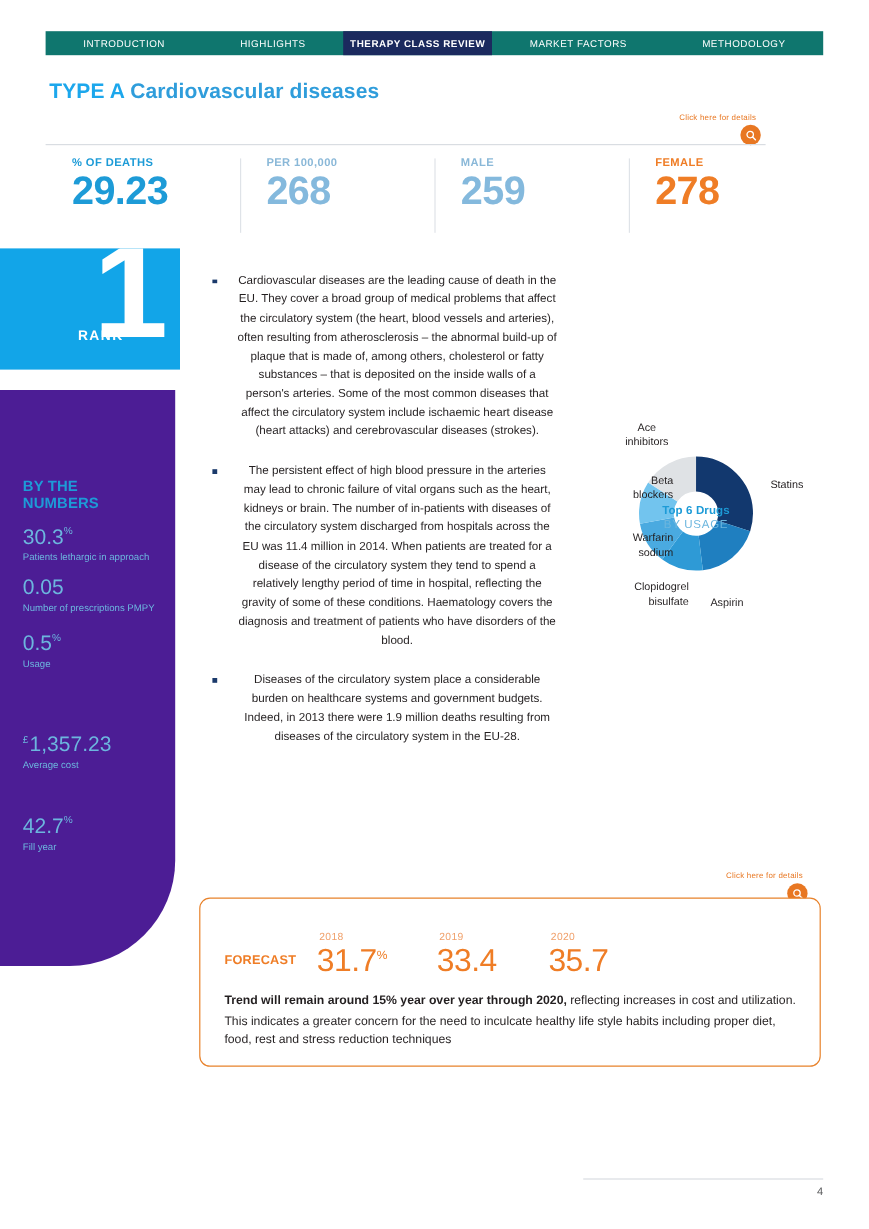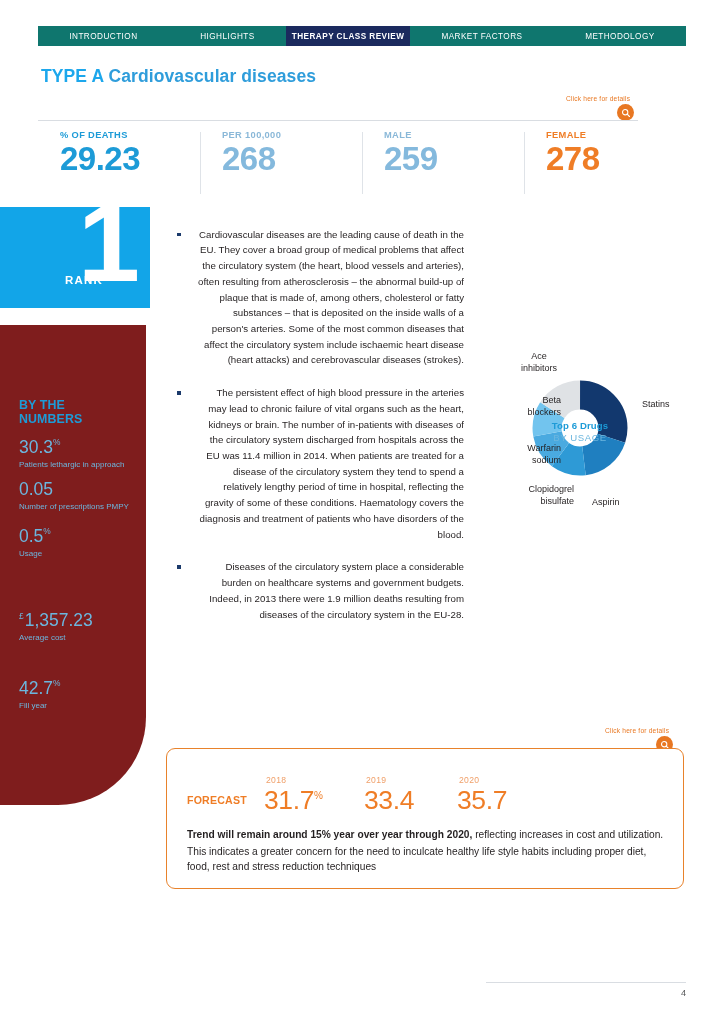--- a/index.html
+++ b/index.html
@@ -147,21 +147,21 @@
     font-weight: bold;
     line-height: 1;
     letter-spacing: -6px;
   }
 
   
   .numbers-panel {
     position: absolute;
     left: 0; top: 325px;
     width: 146px; height: 480px;
-    background: #7f1d1d;
+    background: #4c1d95;
     border-bottom-right-radius: 88px;
   }
   .bytn-title {
     position: absolute;
     left: 19px; top: 73px;
     font-size: 12.4px;
     font-weight: bold;
     color: #1d9bd7;
     line-height: 1.14;
     letter-spacing: 0.1px;
@@ -203,21 +203,21 @@
     left: 174px; top: 217px;
     width: 290px;
   }
   .bullet {
     position: relative;
     padding-left: 24px;
     margin-bottom: 17px;
     font-size: 9.7px;
     line-height: 1.62;
     color: #231f20;
-    text-align: right;
+    text-align: center;
   }
   .bullet::before {
     content: "";
     position: absolute;
     left: 3px; top: 6px;
     width: 3.5px; height: 3.5px;
     background: #1b3a6b;
   }
 
   

